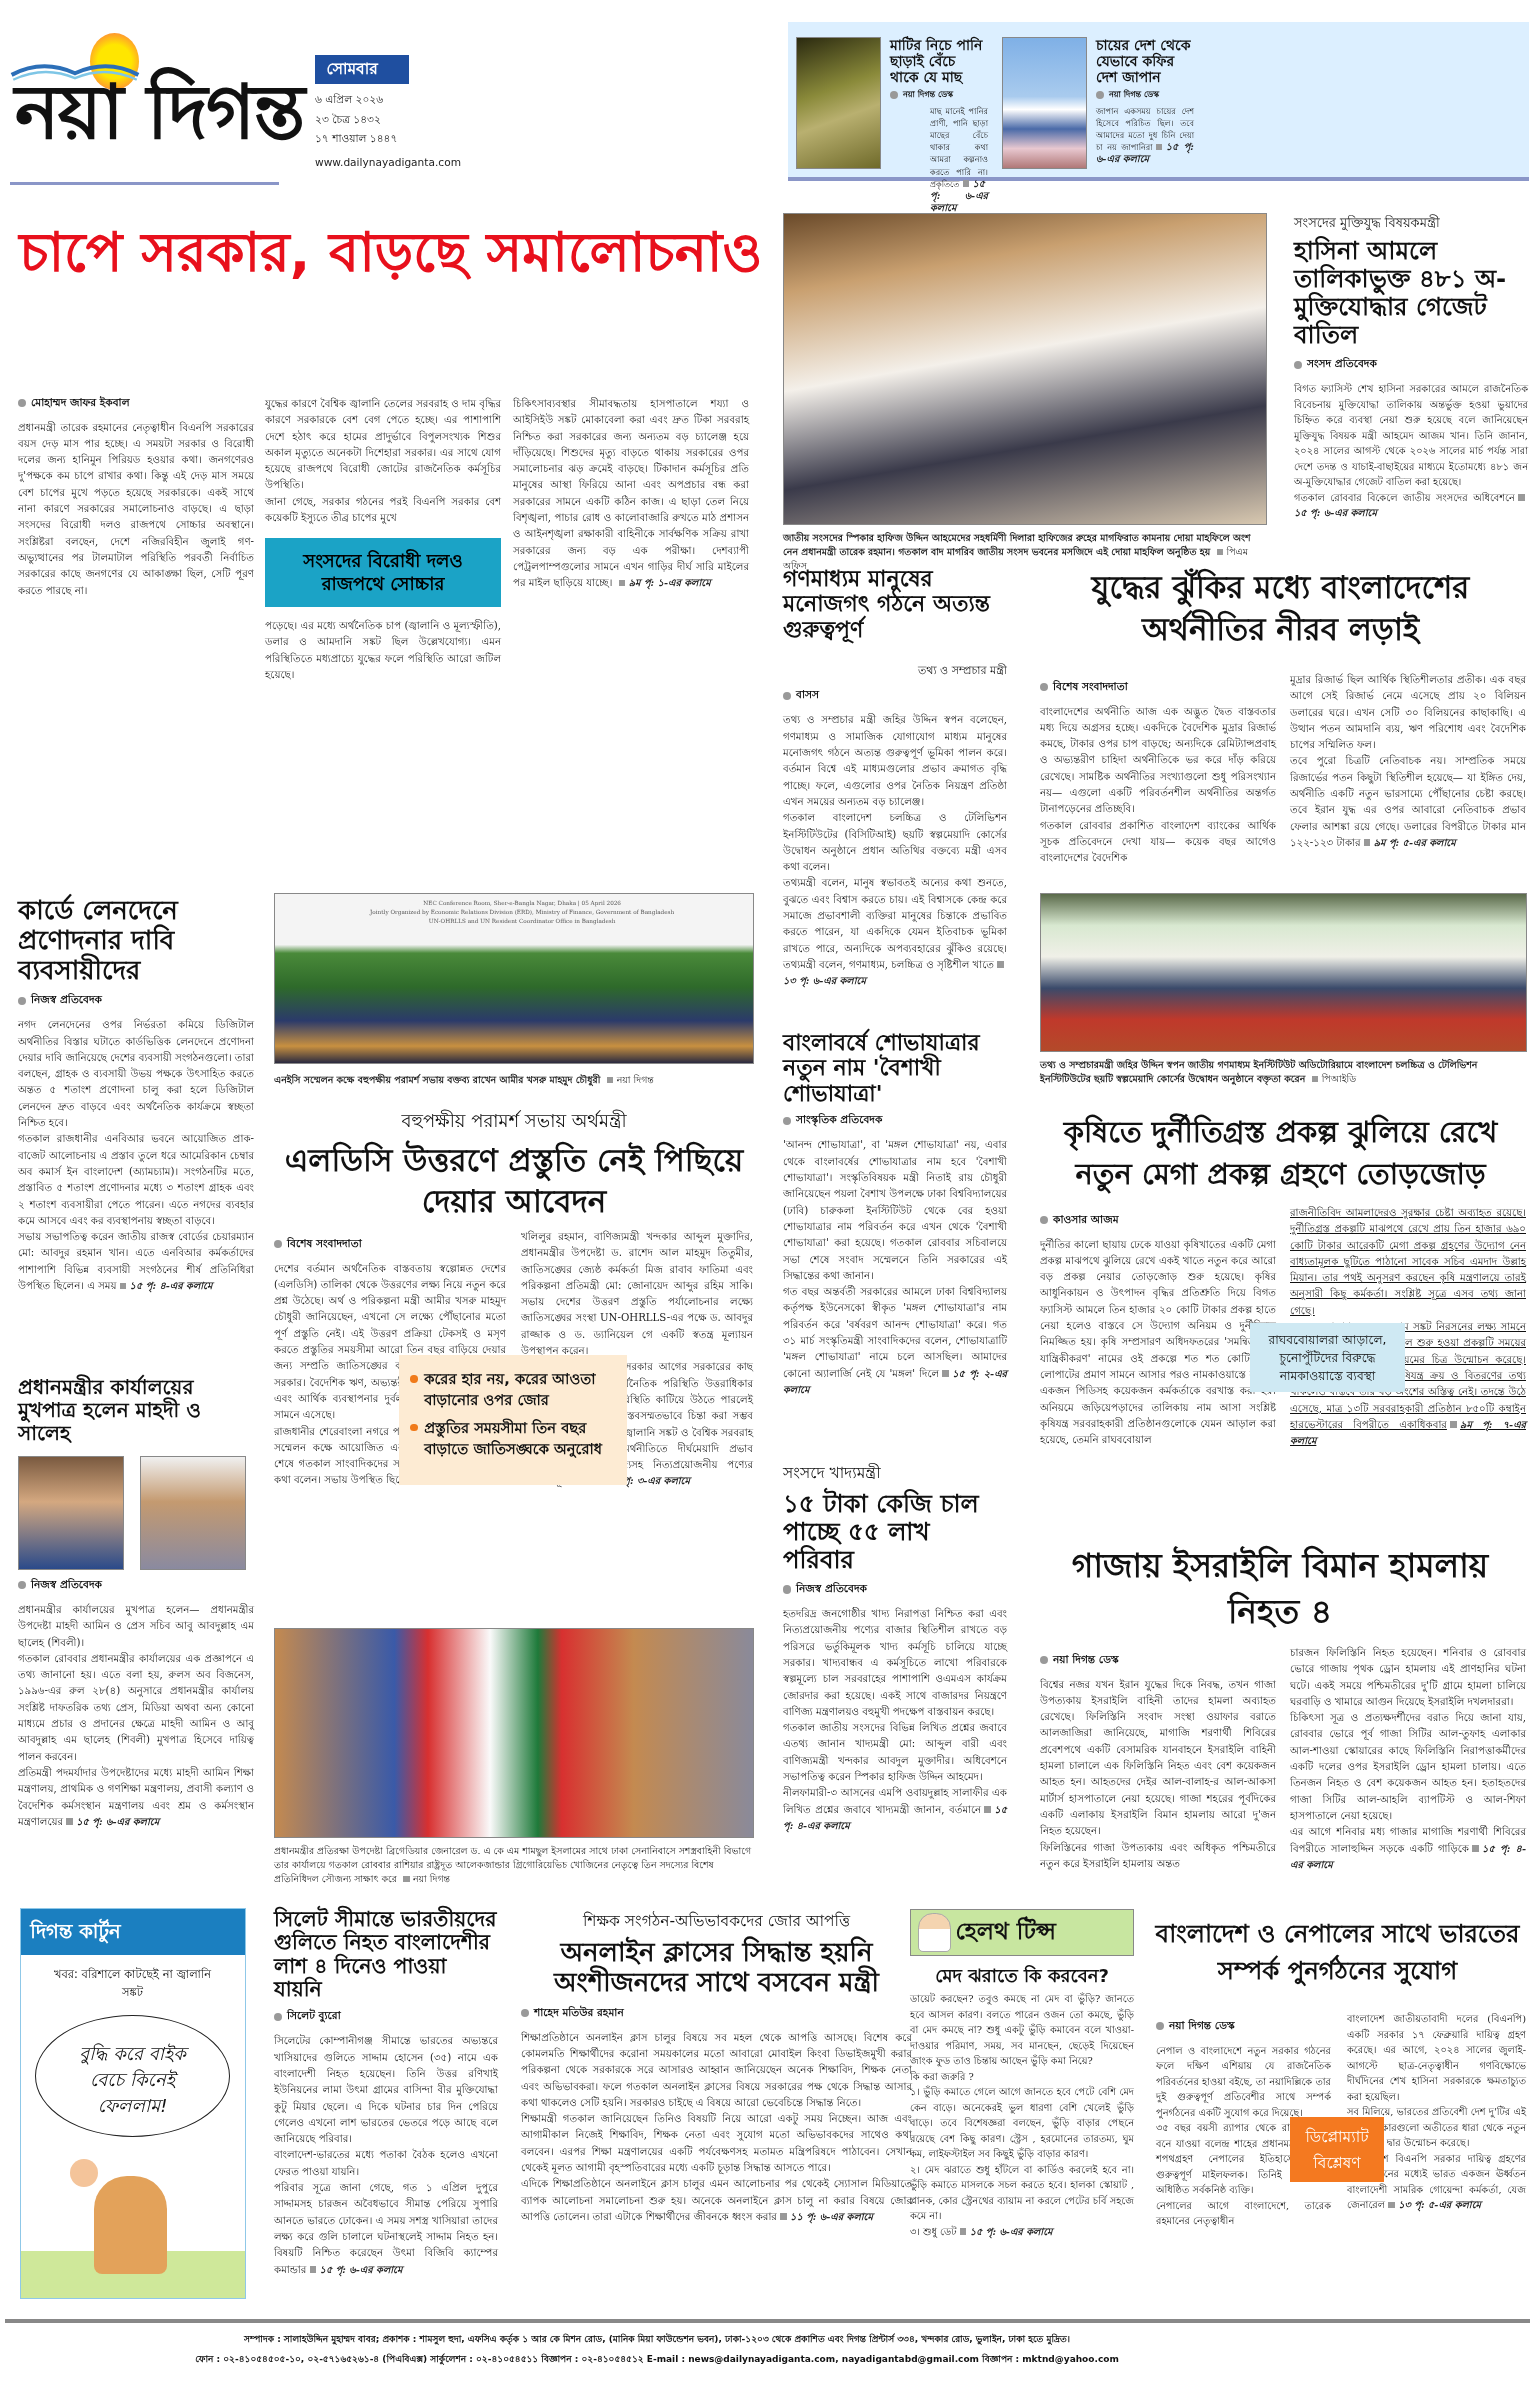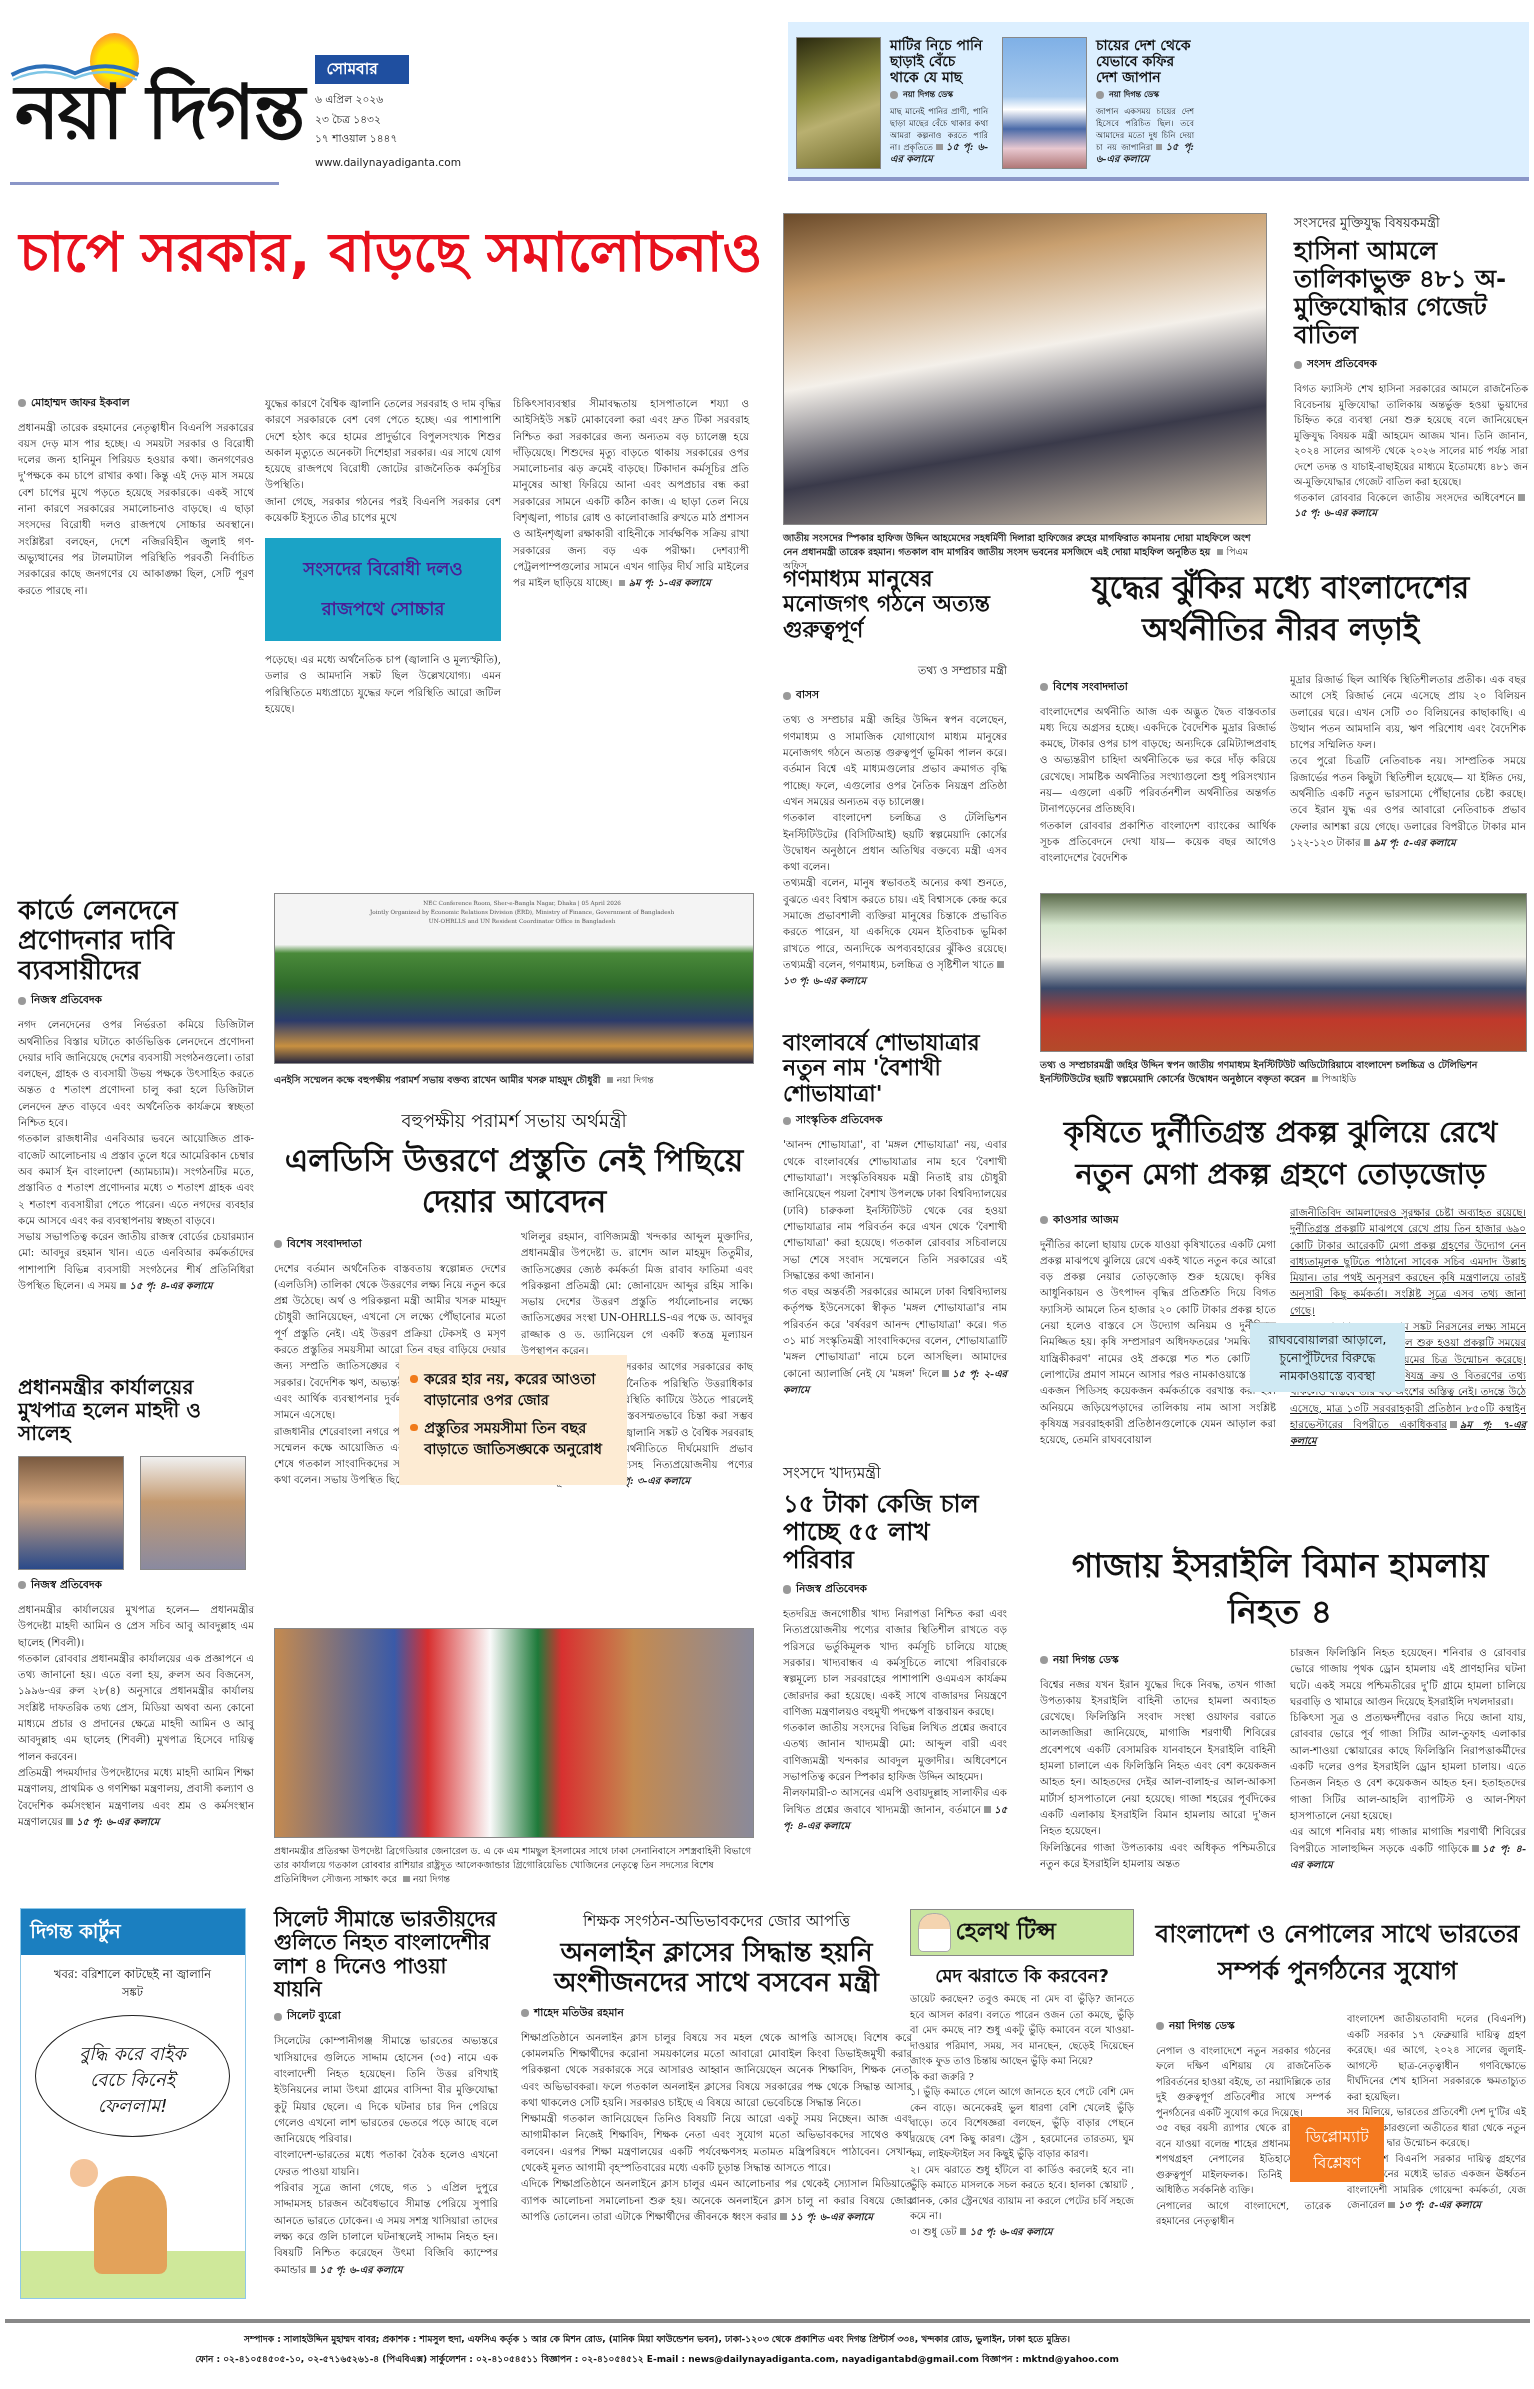--- a/index.html
+++ b/index.html
@@ -36,21 +36,21 @@
 </div>
 
 <div class="abs" style="left:788px;top:22px;width:741px;height:159px;background:#dcefff;border-bottom:4.1px solid #8a96c8;">
   <div class="abs photo" style="left:8.1px;top:14.7px;width:85px;height:132px;background:linear-gradient(160deg,#2b2a10,#8a8a3a 40%,#b9b070 60%,#6f6a2a);"></div>
   <div class="abs" style="left:102px;top:14.7px;width:98px;">
     <div class="hl" style="font-size:14px;">মাটির নিচে পানি ছাড়াই বেঁচে থাকে যে মাছ</div>
     <div class="byline" style="font-size:8.1px;margin:3.3px 0;">
         <span class="dot"></span>
         <span>নয়া দিগন্ত ডেস্ক</span>
       </div>
-    <div class="body-text" style="font-size:8.1px;line-height:12.2px;"><span>মাছ মানেই পানির প্রাণী, পানি ছাড়া মাছের বেঁচে থাকার কথা আমরা কল্পনাও করতে পারি না। প্রকৃতিতে</span><span class="sq"></span><span class="cont">১৫ পৃ: ৬-এর কলামে</span></div>
+    <div class="body-text" style="font-size:8.1px;line-height:12.2px;margin-left:40px;"><span>মাছ মানেই পানির প্রাণী, পানি ছাড়া মাছের বেঁচে থাকার কথা আমরা কল্পনাও করতে পারি না। প্রকৃতিতে</span><span class="sq"></span><span class="cont">১৫ পৃ: ৬-এর কলামে</span></div>
   </div>
   <div class="abs photo" style="left:214px;top:14.7px;width:85px;height:132px;background:linear-gradient(180deg,#7fb0e6 0%,#a9cbee 45%,#ffffff 55%,#4a6aa8 70%,#e8c8d0 85%,#b07878);"></div>
   <div class="abs" style="left:308px;top:14.7px;width:98px;">
     <div class="hl" style="font-size:14px;">চায়ের দেশ থেকে যেভাবে কফির দেশ জাপান</div>
     <div class="byline" style="font-size:8.1px;margin:3.3px 0;">
         <span class="dot"></span>
         <span>নয়া দিগন্ত ডেস্ক</span>
       </div>
     <div class="body-text" style="font-size:8.1px;line-height:12.2px;"><span>জাপান একসময় চায়ের দেশ হিসেবে পরিচিত ছিল। তবে আমাদের মতো দুধ চিনি দেয়া চা নয় জাপানিরা</span><span class="sq"></span><span class="cont">১৫ পৃ: ৬-এর কলামে</span></div>
   </div>
@@ -61,21 +61,21 @@
 <div class="abs" style="left:18px;top:388px;width:236px;">
   <div class="byline">
       <span class="dot"></span>
       <span>মোহাম্মদ জাফর ইকবাল</span>
     </div>
   <div class="body-text">প্রধানমন্ত্রী তারেক রহমানের নেতৃত্বাধীন বিএনপি সরকারের বয়স দেড় মাস পার হচ্ছে। এ সময়টা সরকার ও বিরোধী দলের জন্য হানিমুন পিরিয়ড হওয়ার কথা। জনগণেরও দু'পক্ষকে কম চাপে রাখার কথা। কিন্তু এই দেড় মাস সময়ে বেশ চাপের মুখে পড়তে হয়েছে সরকারকে। একই সাথে নানা কারণে সরকারের সমালোচনাও বাড়ছে। এ ছাড়া সংসদের বিরোধী দলও রাজপথে সোচ্চার অবস্থানে। সংশ্লিষ্টরা বলছেন, দেশে নজিরবিহীন জুলাই গণ-অভ্যুত্থানের পর টালমাটাল পরিস্থিতি পরবর্তী নির্বাচিত সরকারের কাছে জনগণের যে আকাঙ্ক্ষা ছিল, সেটি পূরণ করতে পারছে না।</div>
 </div>
 <div class="abs" style="left:265px;top:396px;width:236px;">
   <div class="body-text" style="white-space:pre-line;">যুদ্ধের কারণে বৈশ্বিক জ্বালানি তেলের সরবরাহ ও দাম বৃদ্ধির কারণে সরকারকে বেশ বেগ পেতে হচ্ছে। এর পাশাপাশি দেশে হঠাৎ করে হামের প্রাদুর্ভাবে বিপুলসংখ্যক শিশুর অকাল মৃত্যুতে অনেকটা দিশেহারা সরকার। এর সাথে যোগ হয়েছে রাজপথে বিরোধী জোটের রাজনৈতিক কর্মসূচির উপস্থিতি।
  জানা গেছে, সরকার গঠনের পরই বিএনপি সরকার বেশ কয়েকটি ইস্যুতে তীব্র চাপের মুখে</div>
-  <div style="margin:11.4px 0;background:#1ba3c6;color:#4c1d95;padding:11.4px 8.1px;text-align:center;font-size:18px;font-weight:bold;line-height:40px;">সংসদের বিরোধী দলও রাজপথে সোচ্চার</div>
+  <div style="margin:11.4px 0;background:#1ba3c6;color:#000000;padding:11.4px 8.1px;text-align:center;font-size:18px;font-weight:bold;line-height:23px;">সংসদের বিরোধী দলও রাজপথে সোচ্চার</div>
   <div class="body-text">পড়েছে। এর মধ্যে অর্থনৈতিক চাপ (জ্বালানি ও মূল্যস্ফীতি), ডলার ও আমদানি সঙ্কট ছিল উল্লেখযোগ্য। এমন পরিস্থিতিতে মধ্যপ্রাচ্যে যুদ্ধের ফলে পরিস্থিতি আরো জটিল হয়েছে।</div>
 </div>
 <div class="abs" style="left:513px;top:396px;width:236px;">
   <div class="body-text"><span>চিকিৎসাব্যবস্থার সীমাবদ্ধতায় হাসপাতালে শয্যা ও আইসিইউ সঙ্কট মোকাবেলা করা এবং দ্রুত টিকা সরবরাহ নিশ্চিত করা সরকারের জন্য অন্যতম বড় চ্যালেঞ্জ হয়ে দাঁড়িয়েছে। শিশুদের মৃত্যু বাড়তে থাকায় সরকারের ওপর সমালোচনার ঝড় ক্রমেই বাড়ছে। টিকাদান কর্মসূচির প্রতি মানুষের আস্থা ফিরিয়ে আনা এবং অপপ্রচার বন্ধ করা সরকারের সামনে একটি কঠিন কাজ। এ ছাড়া তেল নিয়ে বিশৃঙ্খলা, পাচার রোধ ও কালোবাজারি রুখতে মাঠ প্রশাসন ও আইনশৃঙ্খলা রক্ষাকারী বাহিনীকে সার্বক্ষণিক সক্রিয় রাখা সরকারের জন্য বড় এক পরীক্ষা। দেশব্যাপী পেট্রলপাম্পগুলোর সামনে এখন গাড়ির দীর্ঘ সারি মাইলের পর মাইল ছাড়িয়ে যাচ্ছে।</span> <span class="sq"></span><span class="cont">৯ম পৃ: ১-এর কলামে</span></div>
 </div>
 
 <div class="abs photo" style="left:783px;top:213px;width:484px;height:312px;background:linear-gradient(170deg,#6a4a2a 0%,#c9a070 20%,#f4f0ea 45%,#3a3a4a 70%,#d8c8b0 100%);"></div>
 <div class="abs caption" style="left:783px;top:531px;width:484px;"><span>জাতীয় সংসদের স্পিকার হাফিজ উদ্দিন আহমেদের সহধর্মিণী দিলারা হাফিজের রুহের মাগফিরাত কামনায় দোয়া মাহফিলে অংশ নেন প্রধানমন্ত্রী তারেক রহমান। গতকাল বাদ মাগরিব জাতীয় সংসদ ভবনের মসজিদে এই দোয়া মাহফিল অনুষ্ঠিত হয়</span> <span class="sq"></span><span style="font-weight:normal">পিএম অফিস</span></div>
 
 <div class="abs" style="left:1294px;top:213px;width:234px;">

